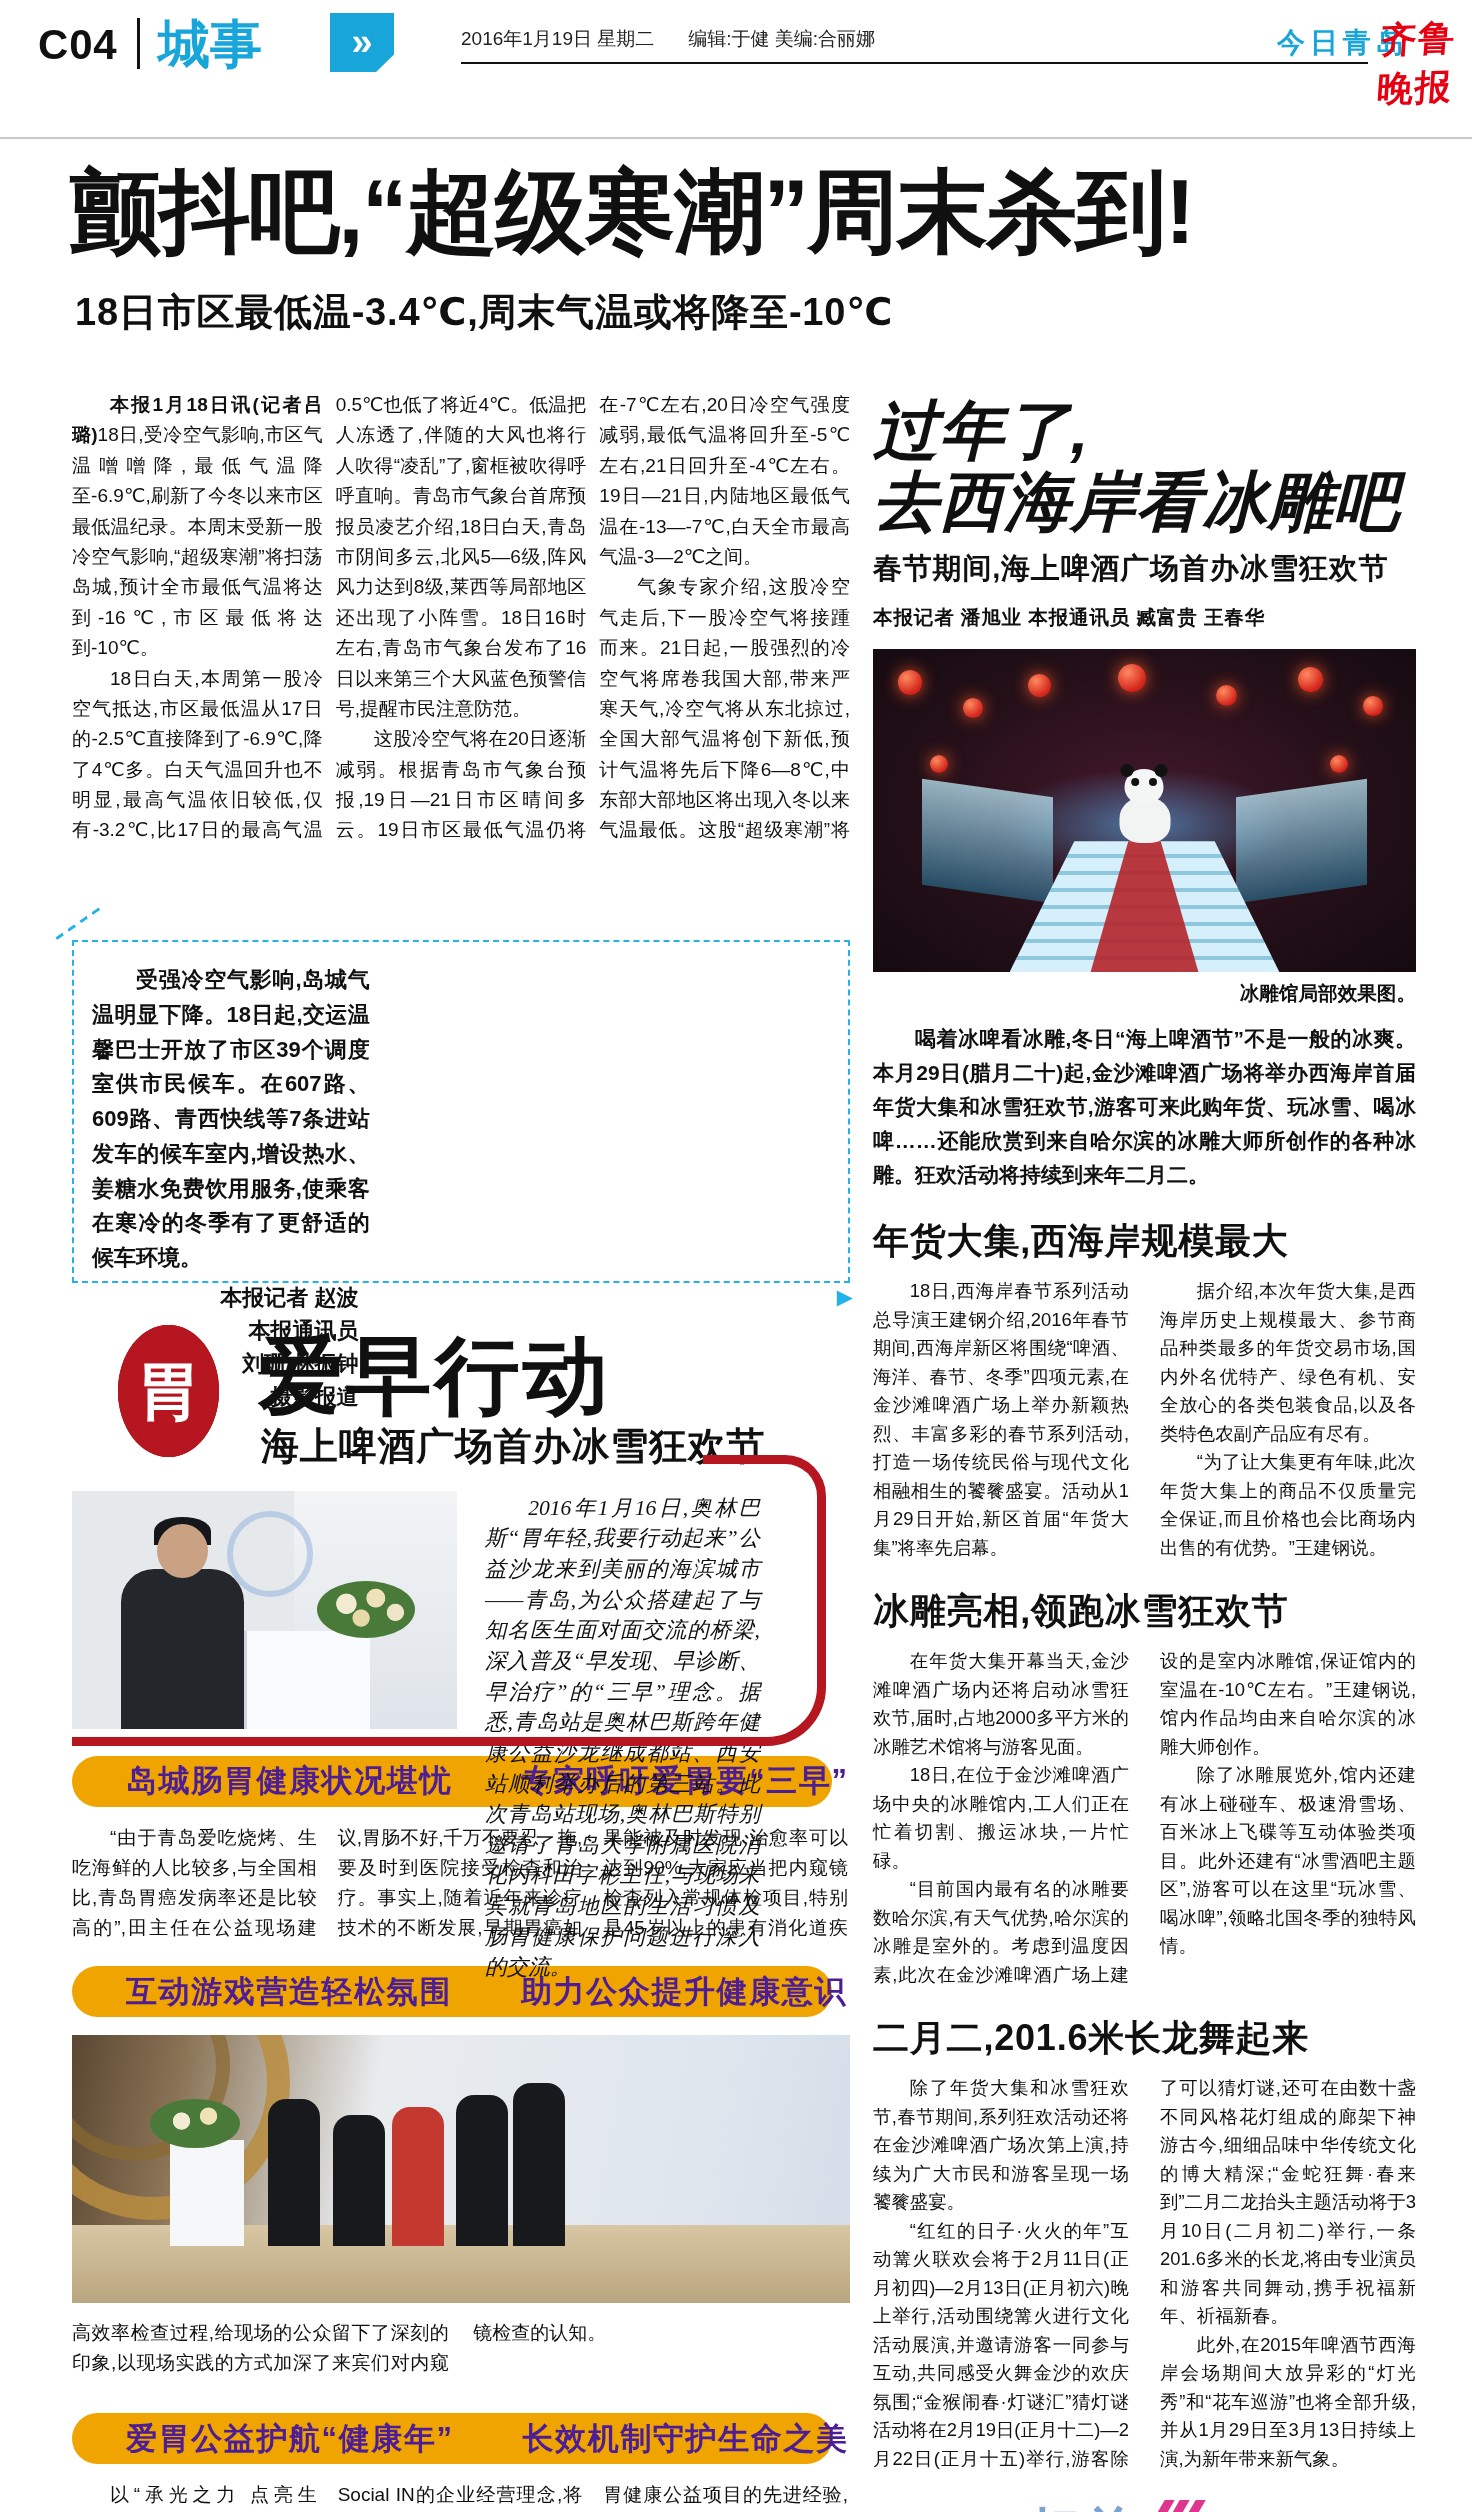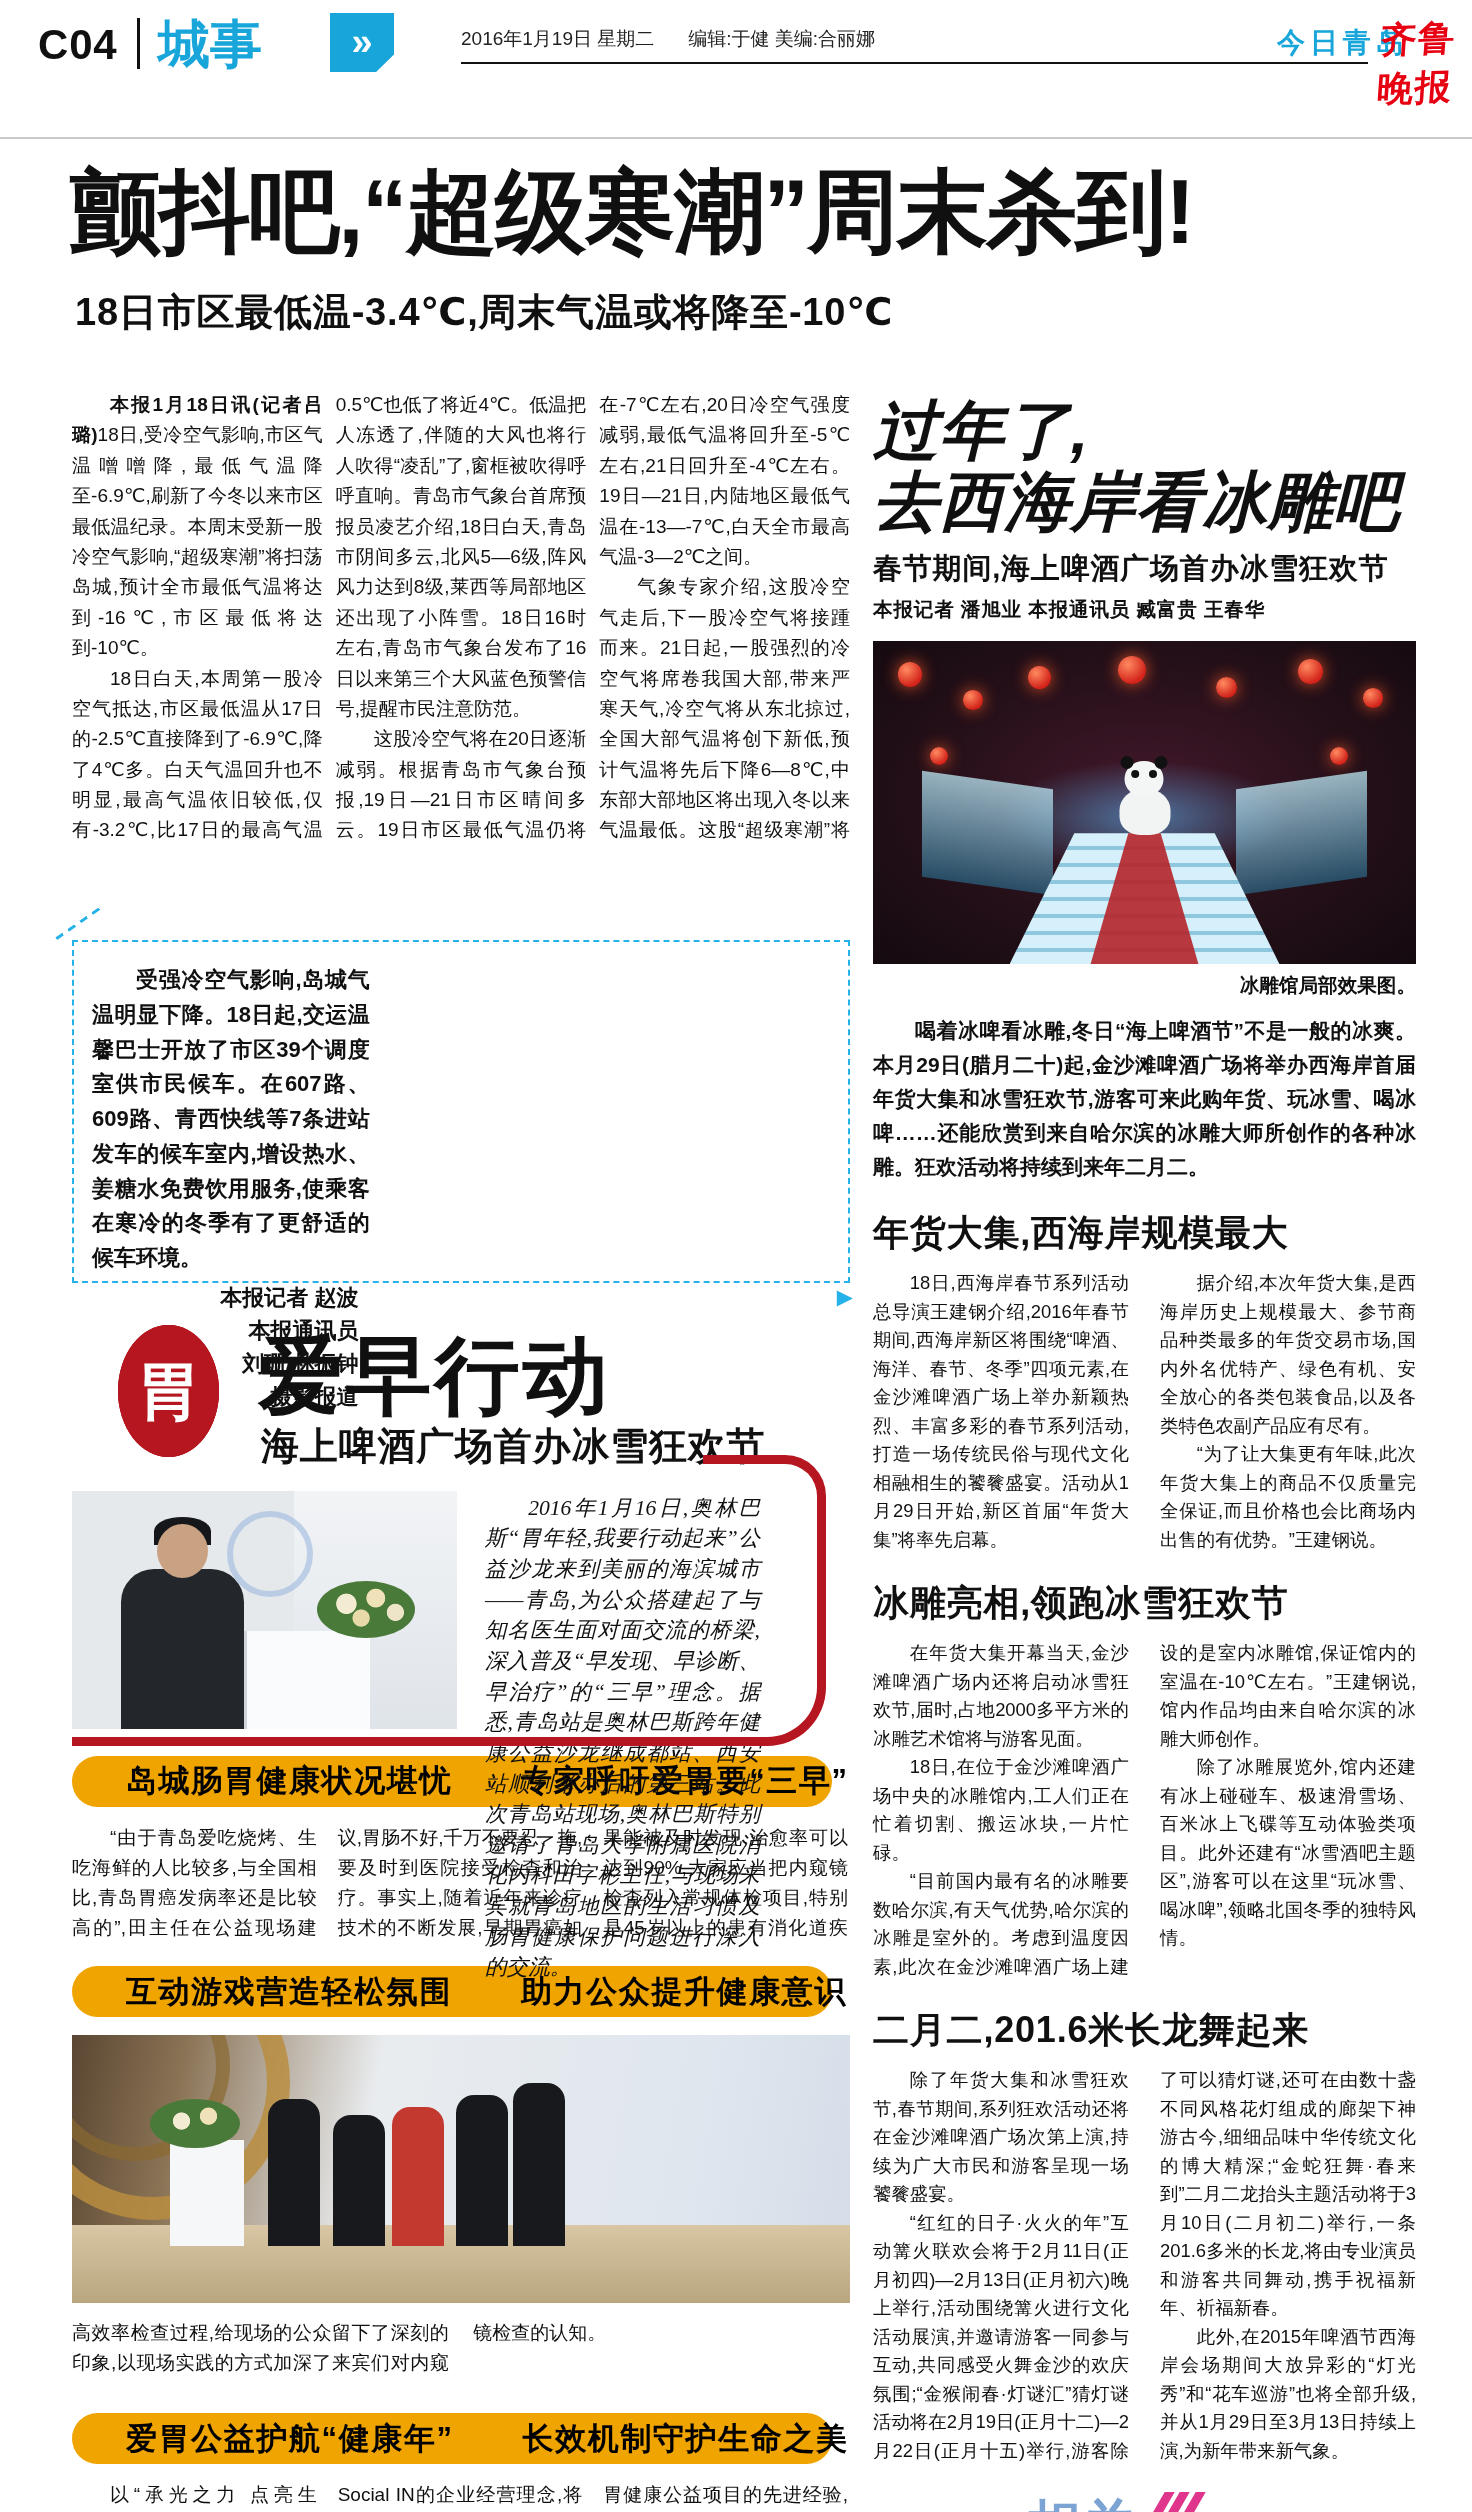--- a/index.html
+++ b/index.html
@@ -78,21 +78,21 @@
                    radial-gradient(circle at 60% 30%,#f0e2b8 9px,transparent 9.8px),
                    radial-gradient(circle at 80% 55%,#eee4c8 8.2px,transparent 9px),
                    radial-gradient(circle at 45% 65%,#e8d9a8 8.2px,transparent 9px),#4a7a3a;}
   .st-lead-text{flex:1;font-family:"Liberation Serif","DejaVu Serif",serif;font-style:italic;
         font-size:21.6px;line-height:1.42;text-align:justify;padding-top:1.6px;}
   .st-lead-text .ind{text-indent:2em;margin:0;}
   .red-hook{position:absolute;top:-36px;right:24.5px;width:123px;height:calc(100% + 46px);
         border-top:9px solid #b5161f;border-right:9px solid #b5161f;border-bottom:9px solid #b5161f;
         border-top-right-radius:41px;border-bottom-right-radius:59px;box-sizing:border-box;}
   .red-hook::after{content:"";position:absolute;left:-631px;bottom:-9px;width:631px;height:9px;background:#b5161f;}
-  .band{width:760px;height:51px;margin-top:19.6px;background:#efa400;border-radius:28px;color:#000000;
+  .band{width:760px;height:51px;margin-top:19.6px;background:#efa400;border-radius:28px;color:#4c1d95;
         display:flex;align-items:center;gap:69px;padding-left:54px;box-sizing:border-box;
         font-size:31px;font-weight:800;letter-spacing:1.6px;white-space:nowrap;}
   .st-cols{margin-top:16.3px;width:776px;column-count:3;column-gap:21px;font-size:19px;line-height:1.58;
         text-align:justify;overflow:hidden;}
   .st-cols.h1x{height:124px;}
   .st-cols.h3x{height:121px;}
   .st-cols p{margin:0;text-indent:2em;}
   .s2-grid{margin-top:18px;display:flex;gap:21px;height:358px;overflow:hidden;}
   .s2-left{width:248px;flex:none;font-size:19px;line-height:1.58;text-align:justify;overflow:hidden;}
   .s2-left p{margin:0;text-indent:2em;}
@@ -108,21 +108,21 @@
   .evp-red{background:#c4392f;}
   .evp-pod{position:absolute;left:98px;bottom:57px;width:74px;height:106px;background:#f6f7f8;}
   .evp-bouquet{position:absolute;left:78px;bottom:155px;width:90px;height:49px;border-radius:50%;
         background:radial-gradient(circle at 35% 45%,#f4ecd2 8.2px,transparent 9px),
                    radial-gradient(circle at 65% 35%,#f0e2b8 8.2px,transparent 9px),#4a7a3a;}
   .s2-bottom{column-count:2;column-gap:24.5px;font-size:19px;line-height:1.55;text-align:justify;overflow:hidden;flex:1;}
   .s2-bottom p{margin:0;}
   
   .ice-h1{margin:4.9px 0 0 0;font-size:65px;line-height:1.1;font-weight:900;letter-spacing:0.8px;font-style:italic;}
   .ice-subhead{margin-top:11.4px;font-size:29px;font-weight:600;letter-spacing:0.8px;}
-  .ice-byline{margin-top:7px;font-size:19.6px;font-weight:700;letter-spacing:0.8px;}
+  .ice-byline{margin-top:15px;font-size:19.6px;font-weight:700;letter-spacing:0.8px;}
   .ice-photo{position:relative;margin-top:18px;height:323px;overflow:hidden;
         background:radial-gradient(ellipse at 50% 48%,#43182b 0%,#251019 55%,#140a10 100%);}
   .lt{position:absolute;border-radius:50%;background:radial-gradient(circle at 35% 30%,#ff8a60,#d3231a 70%);
         box-shadow:0 0 16.3px rgba(255,90,40,.85);}
   .ice-wall{position:absolute;bottom:78px;width:131px;height:106px;
         background:linear-gradient(180deg,rgba(190,233,247,.75),rgba(43,126,163,.55));}
   .iw-l{left:49px;transform:skewY(8deg);}
   .iw-r{right:49px;transform:skewY(-8deg);}
   .ice-glow{position:absolute;bottom:90px;left:50%;transform:translateX(-50%);width:294px;height:114px;
         background:radial-gradient(rgba(90,190,255,.55),transparent 70%);}

